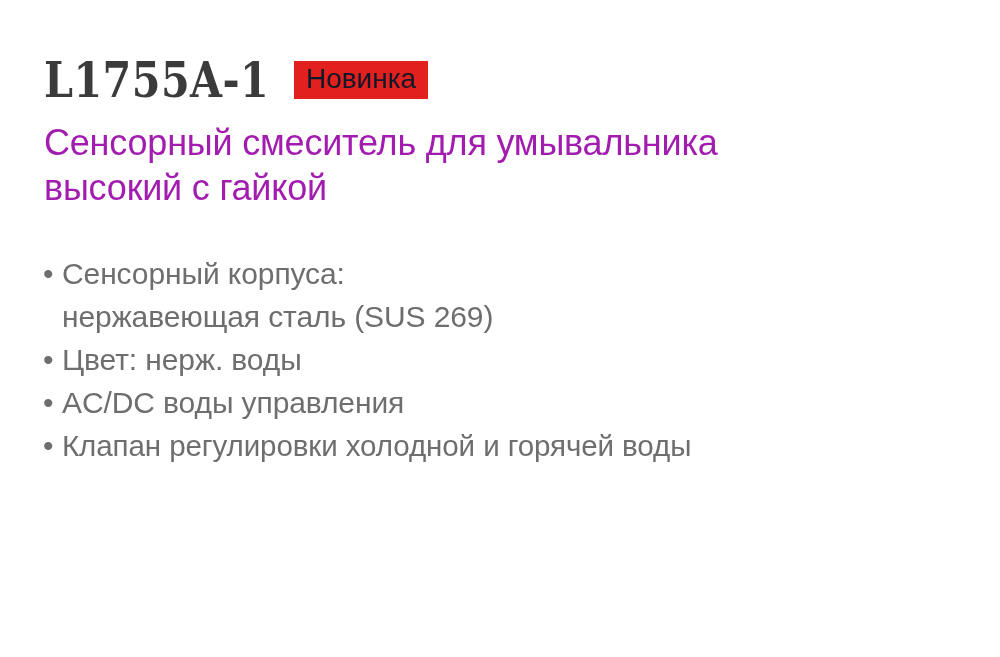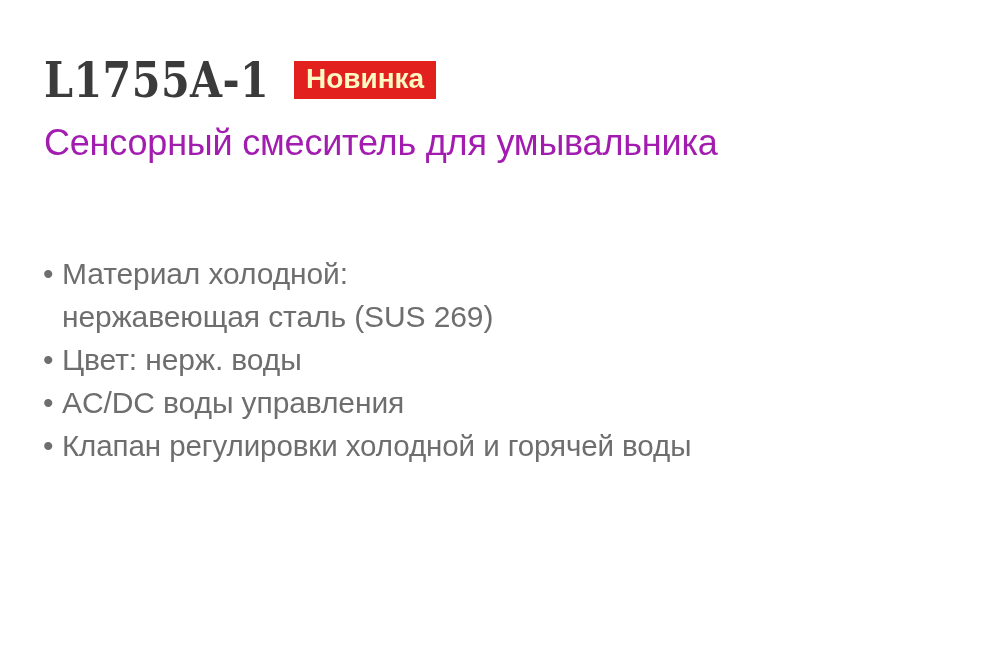--- a/index.html
+++ b/index.html
@@ -45,25 +45,25 @@
     white-space: nowrap;
     transform: scaleX(0.86);
     transform-origin: left center;
   }
 
   .new-badge {
     display: inline-flex;
     align-items: center;
     justify-content: center;
     background: #e2201d;
-    color: #fef9c3;
+    color: #0f172a;
     font-family: "Liberation Sans", "DejaVu Sans", sans-serif;
     font-size: 28px;
     line-height: 28px;
-    font-weight: 700;
+    font-weight: 400;
     padding: 6px 12px 8px 12px;
     height: 38px;
     box-sizing: border-box;
     white-space: nowrap;
     margin-left: -48px;
   }
 
   
   .subtitle {
     position: absolute;
@@ -128,26 +128,27 @@
 
 <div class="card">
 
   <div class="header-row">
     <div class="model-code">L1755A-1</div>
     <div class="new-badge">Новинка</div>
   </div>
 
   <div class="subtitle">
     <span class="subtitle-line">Сенсорный смеситель для умывальника</span>
+    <span class="subtitle-line">высокий с гайкой</span>
   </div>
 
   <ul class="features">
     <li class="feature-item">
       <span class="feature-bullet">•</span>
-      <span class="feature-text">Материал холодной:</span>
+      <span class="feature-text">Сенсорный корпуса:</span>
       <span class="feature-sub">нержавеющая сталь (SUS 269)</span>
     </li>
     <li class="feature-item">
       <span class="feature-bullet">•</span>
       <span class="feature-text">Цвет: нерж. воды</span>
     </li>
     <li class="feature-item">
       <span class="feature-bullet">•</span>
       <span class="feature-text">AC/DC воды управления</span>
     </li>

